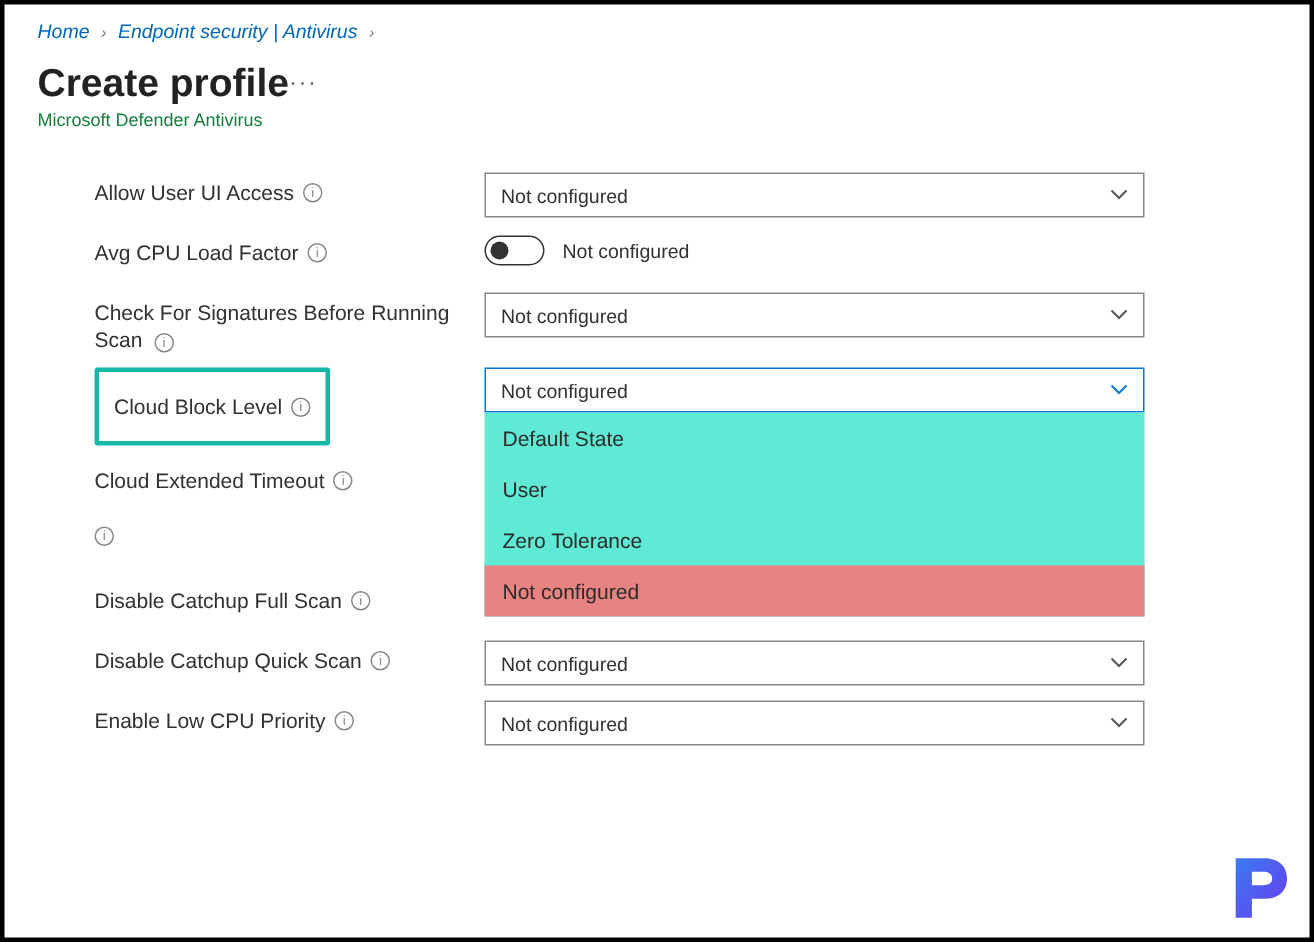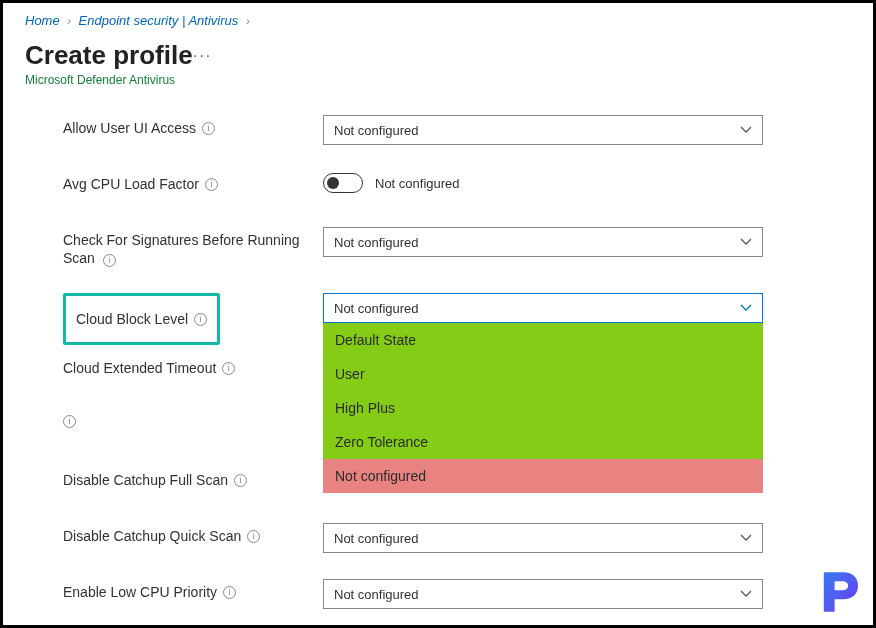--- a/index.html
+++ b/index.html
@@ -9,37 +9,37 @@
   .breadcrumb { font-size: 13px; color: #333; margin-bottom: 12px; font-style: italic; }
   .breadcrumb a { color: #0067b8; text-decoration: none; }
   .breadcrumb .sep { color: #777; margin: 0 4px; font-size: 11px; }
 
   .title-row { display: flex; align-items: center; }
   h1 { font-size: 26px; font-weight: 600; color: #222; }
   .more-dots { color: #666; font-size: 16px; letter-spacing: 1px; cursor: pointer; }
   .subtitle { font-size: 12px; color: #15803d; margin-top: 2px; margin-bottom: 28px; }
 
   .form { padding-left: 38px; }
-  .form-row { display: flex; align-items: flex-start; margin-bottom: 26px; min-height: 30px; position: relative; }
+  .form-row { display: flex; align-items: flex-start; margin-bottom: 10px; min-height: 30px; position: relative; }
   .label-col { width: 260px; padding-top: 4px; font-size: 14px; color: #323130; line-height: 18px; display: flex; align-items: center; flex-wrap: wrap; gap: 6px; }
   .label-col .lbl-text { }
   .info-icon { display: inline-flex; align-items: center; justify-content: center; width: 13px; height: 13px; border: 1px solid #888; border-radius: 50%; font-size: 9px; color: #888; line-height: 1; font-style: normal; cursor: help; }
   .control-col { flex: 1; max-width: 440px; position: relative; }
 
   .select { width: 100%; height: 30px; border: 1px solid #8a8886; background: #fff; padding: 0 10px; font-size: 13px; color: #323130; display: flex; align-items: center; justify-content: space-between; cursor: pointer; }
   .select.open { border-color: #0078d4; }
   .chev { width: 12px; height: 12px; }
   .chev svg { width: 12px; height: 12px; display: block; }
 
   .toggle-wrap { display: flex; align-items: center; gap: 12px; padding-top: 2px; }
   .toggle { width: 40px; height: 20px; border: 1px solid #333; border-radius: 10px; position: relative; background: #fff; cursor: pointer; }
   .toggle .knob { width: 12px; height: 12px; border-radius: 50%; background: #333; position: absolute; top: 3px; left: 3px; }
   .toggle-label { font-size: 13px; color: #323130; }
 
-  .dropdown { position: absolute; top: 30px; left: 0; right: 0; background: #84cc16; z-index: 10; }
+  .dropdown { position: absolute; top: 30px; left: 0; right: 0; background: #5eead4; z-index: 10; }
   .dropdown .opt { padding: 9px 12px; font-size: 14px; color: #2b2b2b; cursor: pointer; }
   .dropdown .opt.sel { background: #e88382; }
 
   .highlight-box { border: 3px solid #14b8a6; padding: 14px 10px; display: inline-flex; align-items: center; gap: 6px; border-radius: 2px; }
   .row-cloudblock .label-col { padding-top: 0; }
 
   .logo { position: absolute; right: 6px; bottom: 6px; }
   .logo svg { width: 54px; height: 54px; display: block; }
 </style>
 </head>
@@ -122,21 +122,20 @@
           <span>Not configured</span>
           <span class="chev">
               <svg viewBox="0 0 12 12">
                 <path d="M1 3 L6 8 L11 3" stroke="#0078d4" stroke-width="1.3" fill="none"></path>
               </svg>
             </span>
         </div>
         <div class="dropdown">
           <div class="opt">Default State</div>
           <div class="opt">User</div>
-          <div class="opt">High Plus</div>
           <div class="opt">Zero Tolerance</div>
           <div class="opt sel">Not configured</div>
         </div>
       </div>
     </div>
 
     <div class="form-row">
       <div class="label-col">
         <span class="lbl-text">Cloud Extended Timeout</span>
         <span class="info-icon">i</span>

